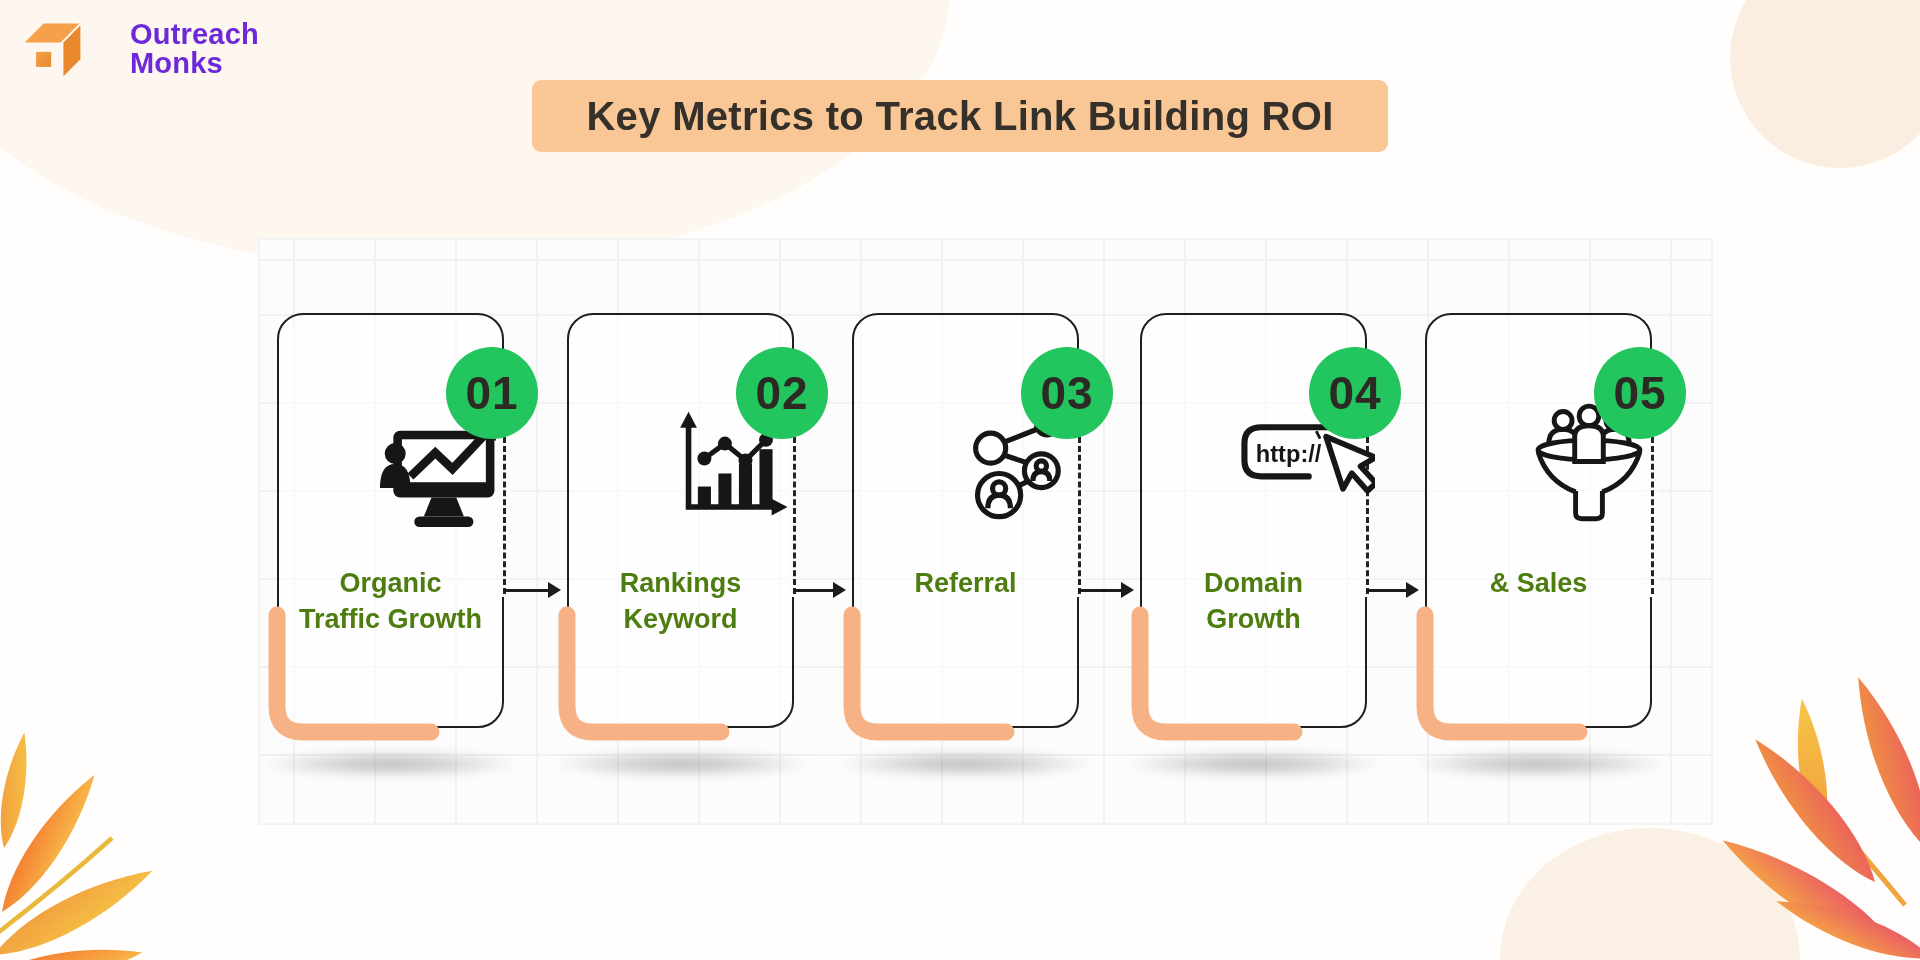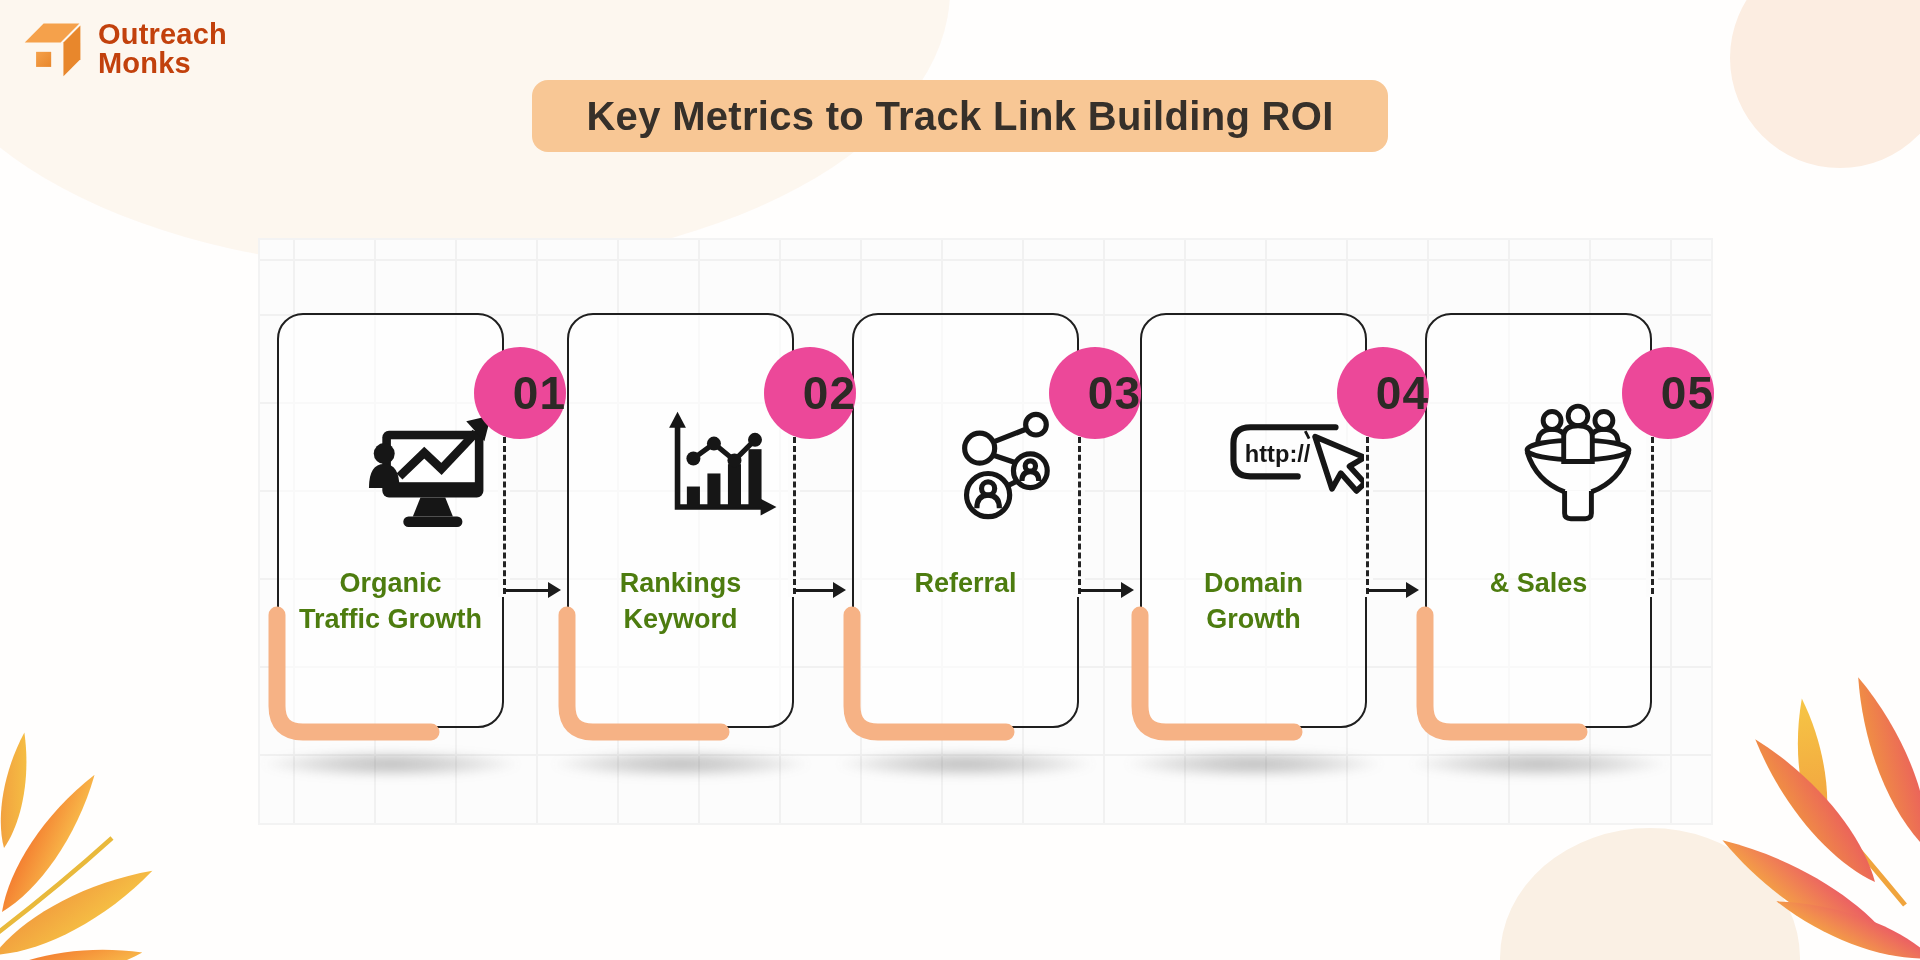--- a/index.html
+++ b/index.html
@@ -7,51 +7,51 @@
          font-family:"Liberation Sans",sans-serif;background:#fffefd;}
 
   
   .blob{position:absolute;border-radius:50%;}
   .blob-tl{left:-90px;top:-290px;width:1040px;height:560px;background:#fbf1e4;opacity:.55;}
   .blob-tr{left:1730px;top:-52px;width:220px;height:220px;background:#fcede1;}
   .blob-bc{left:1500px;top:828px;width:300px;height:260px;background:#faf0e4;}
 
   
   .logo{position:absolute;left:20px;top:16px;display:flex;align-items:center;gap:10px;}
-  .logo-text{font-weight:bold;color:#c2410c;font-size:29px;line-height:29px;letter-spacing:.2px;}
+  .logo-text{font-weight:bold;color:#6d28d9;font-size:29px;line-height:29px;letter-spacing:.2px;margin-left:32px;}
 
   
   .banner{position:absolute;left:532px;top:80px;width:856px;height:72px;background:#f8c795;
-          border-radius:16px;display:flex;align-items:center;justify-content:center;}
+          border-radius:9px;display:flex;align-items:center;justify-content:center;}
   .banner h1{margin:0;font-size:40px;font-weight:bold;color:#36302a;letter-spacing:.3px;}
 
   
   .panel{position:absolute;left:258px;top:238px;width:1455px;height:587px;background:#fcfcfc;
          border:2px solid #f3f3f3;box-sizing:border-box;
          background-image:
            repeating-linear-gradient(to right,#f1f1f1 0 2px,transparent 2px 81px),
            repeating-linear-gradient(to bottom,#f1f1f1 0 2px,transparent 2px 88px);
          background-position:33px 74px;}
 
   
   .card{position:absolute;top:313px;width:227px;height:415px;border:2.5px solid #1f1f1f;
         border-radius:26px;box-sizing:border-box;background:rgba(255,255,255,.55);}
   .c1{left:277px}.c2{left:567px}.c3{left:852px}.c4{left:1140px}.c5{left:1425px}
 
-  .badge{position:absolute;left:195px;top:32px;width:92px;height:92px;border-radius:50%;
-         background:#ec4899;display:flex;align-items:center;justify-content:flex-end;z-index:6;}
+  .badge{position:absolute;left:167px;top:32px;width:92px;height:92px;border-radius:50%;
+         background:#22c55e;display:flex;align-items:center;justify-content:center;z-index:6;}
   .badge span{font-size:46px;font-weight:bold;color:#2d2a26;letter-spacing:1px;}
 
   .border-patch{position:absolute;left:219px;top:120px;width:12px;height:162px;background:#fcfcfc;z-index:2;}
   .dash-seg{position:absolute;left:224px;top:122px;height:157px;width:0;
             border-left:3px dashed #232323;z-index:3;}
 
   .bracket{position:absolute;left:-11px;top:287px;z-index:4;pointer-events:none;}
 
-  .icon-box{position:absolute;left:4px;top:84px;width:100%;height:134px;
+  .icon-box{position:absolute;left:15px;top:84px;width:100%;height:134px;
             display:flex;align-items:center;justify-content:center;z-index:5;padding-left:35px;}
 
   .card-label{position:absolute;left:0;top:250px;width:100%;text-align:center;z-index:5;
               font-size:27px;line-height:36px;font-weight:bold;color:#4d7c0f;}
 
   
   .arrow{position:absolute;top:582px;height:16px;z-index:6;}
   .a1{left:503px;width:58px}.a2{left:793px;width:53px}.a3{left:1078px;width:56px}.a4{left:1366px;width:53px}
   .arrow .line{position:absolute;left:0;right:11px;top:7px;height:3px;background:#1b1b1b;}
   .arrow .head{position:absolute;right:0;top:0;width:0;height:0;

